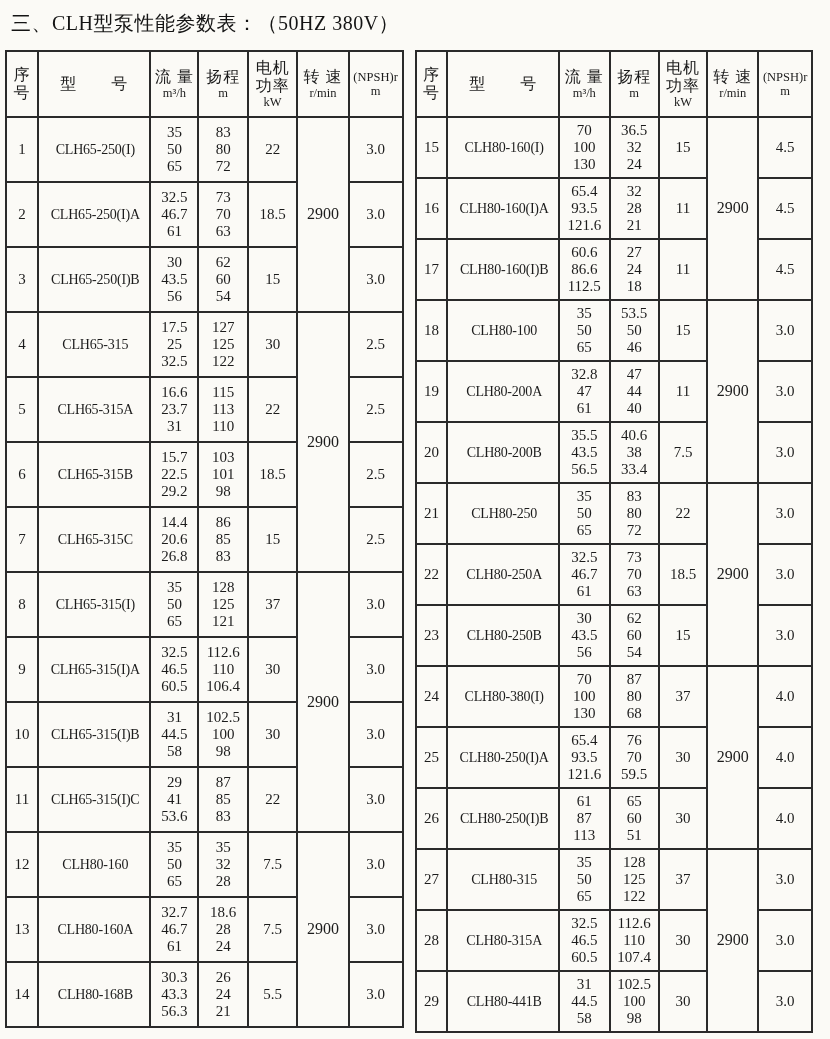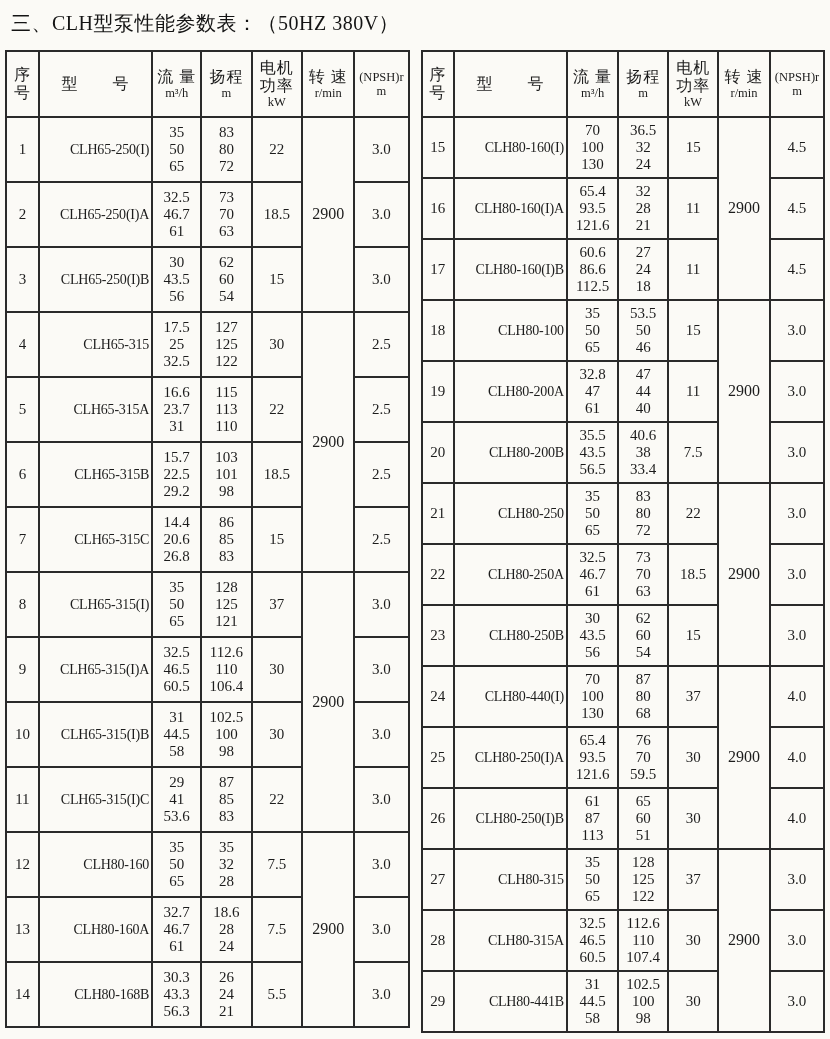--- a/index.html
+++ b/index.html
@@ -3,21 +3,21 @@
 <meta charset="utf-8">
 <style>
   html, body { margin: 0; padding: 0; }
   body {
     width: 830px;
     min-height: 1039px;
     background: #fbfaf6;
     color: #1a1a1a;
     font-family: "Liberation Serif", "DejaVu Serif", serif;
   }
-  .page { padding: 8px 5px 6px 5px; }
+  .page { padding: 8px 17px 6px 5px; }
   .title {
     font-size: 20px;
     font-weight: 400;
     margin: 2px 0 13px 6px;
     letter-spacing: 0.5px;
     color: #141414;
   }
   .tables { display: flex; gap: 11px; align-items: flex-start; }
   table.pump-table { border-collapse: collapse; table-layout: fixed; }
   .pump-table th, .pump-table td {
@@ -33,21 +33,21 @@
   .t-left tbody tr  { height: 65px; }
   .t-right tbody tr { height: 61px; }
   .col-no    { width: 32px; }
   .col-model { width: 114px; border-radius: 24px; }
   .col-flow  { width: 52px; }
   .col-head  { width: 50px; }
   .col-power { width: 54px; }
   .col-speed { width: 54px; }
   .col-npsh  { width: 50px; }
   .pump-table td.col-model {
-    text-align: right;
+    text-align: center;
     padding-left: 4px;
     font-size: 14px;
     letter-spacing: -0.2px;
     white-space: nowrap;
   }
   .pump-table td.col-no { font-size: 15px; }
   .pump-table td.col-speed { font-size: 16px; border-radius: 13px; }
   .hdr-cn   { font-size: 16px; letter-spacing: 1px; font-weight: 400; }
   .hdr-unit { font-size: 12.5px; letter-spacing: 0; font-weight: 400; }
   .val-line { font-size: 15px; }
@@ -498,21 +498,21 @@
             <td class="col-head">
               <div class="val-line">62</div>
               <div class="val-line">60</div>
               <div class="val-line">54</div>
             </td>
             <td class="col-power">15</td>
             <td class="col-npsh">3.0</td>
           </tr>
           <tr>
             <td class="col-no">24</td>
-            <td class="col-model">CLH80-440(I)</td>
+            <td class="col-model">CLH80-380(I)</td>
             <td class="col-flow">
               <div class="val-line">70</div>
               <div class="val-line">100</div>
               <div class="val-line">130</div>
             </td>
             <td class="col-head">
               <div class="val-line">87</div>
               <div class="val-line">80</div>
               <div class="val-line">68</div>
             </td>

